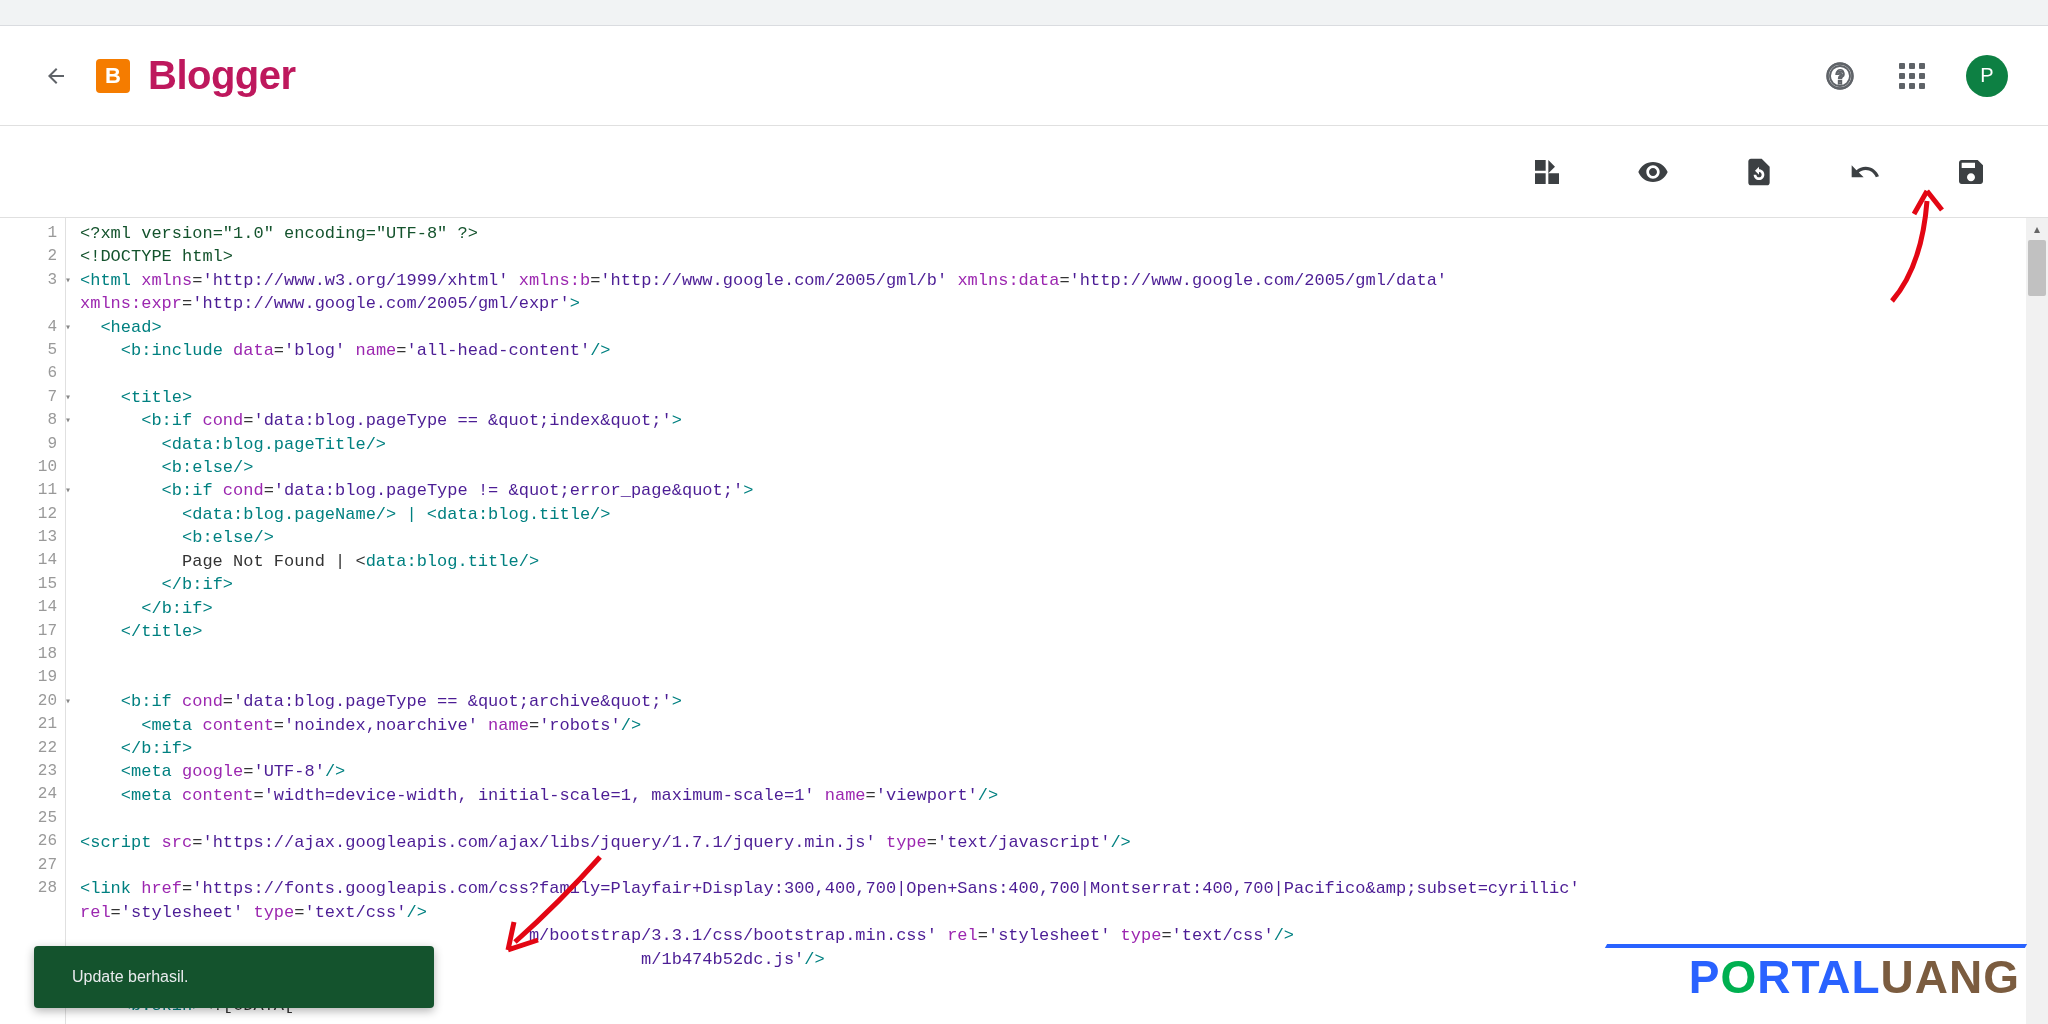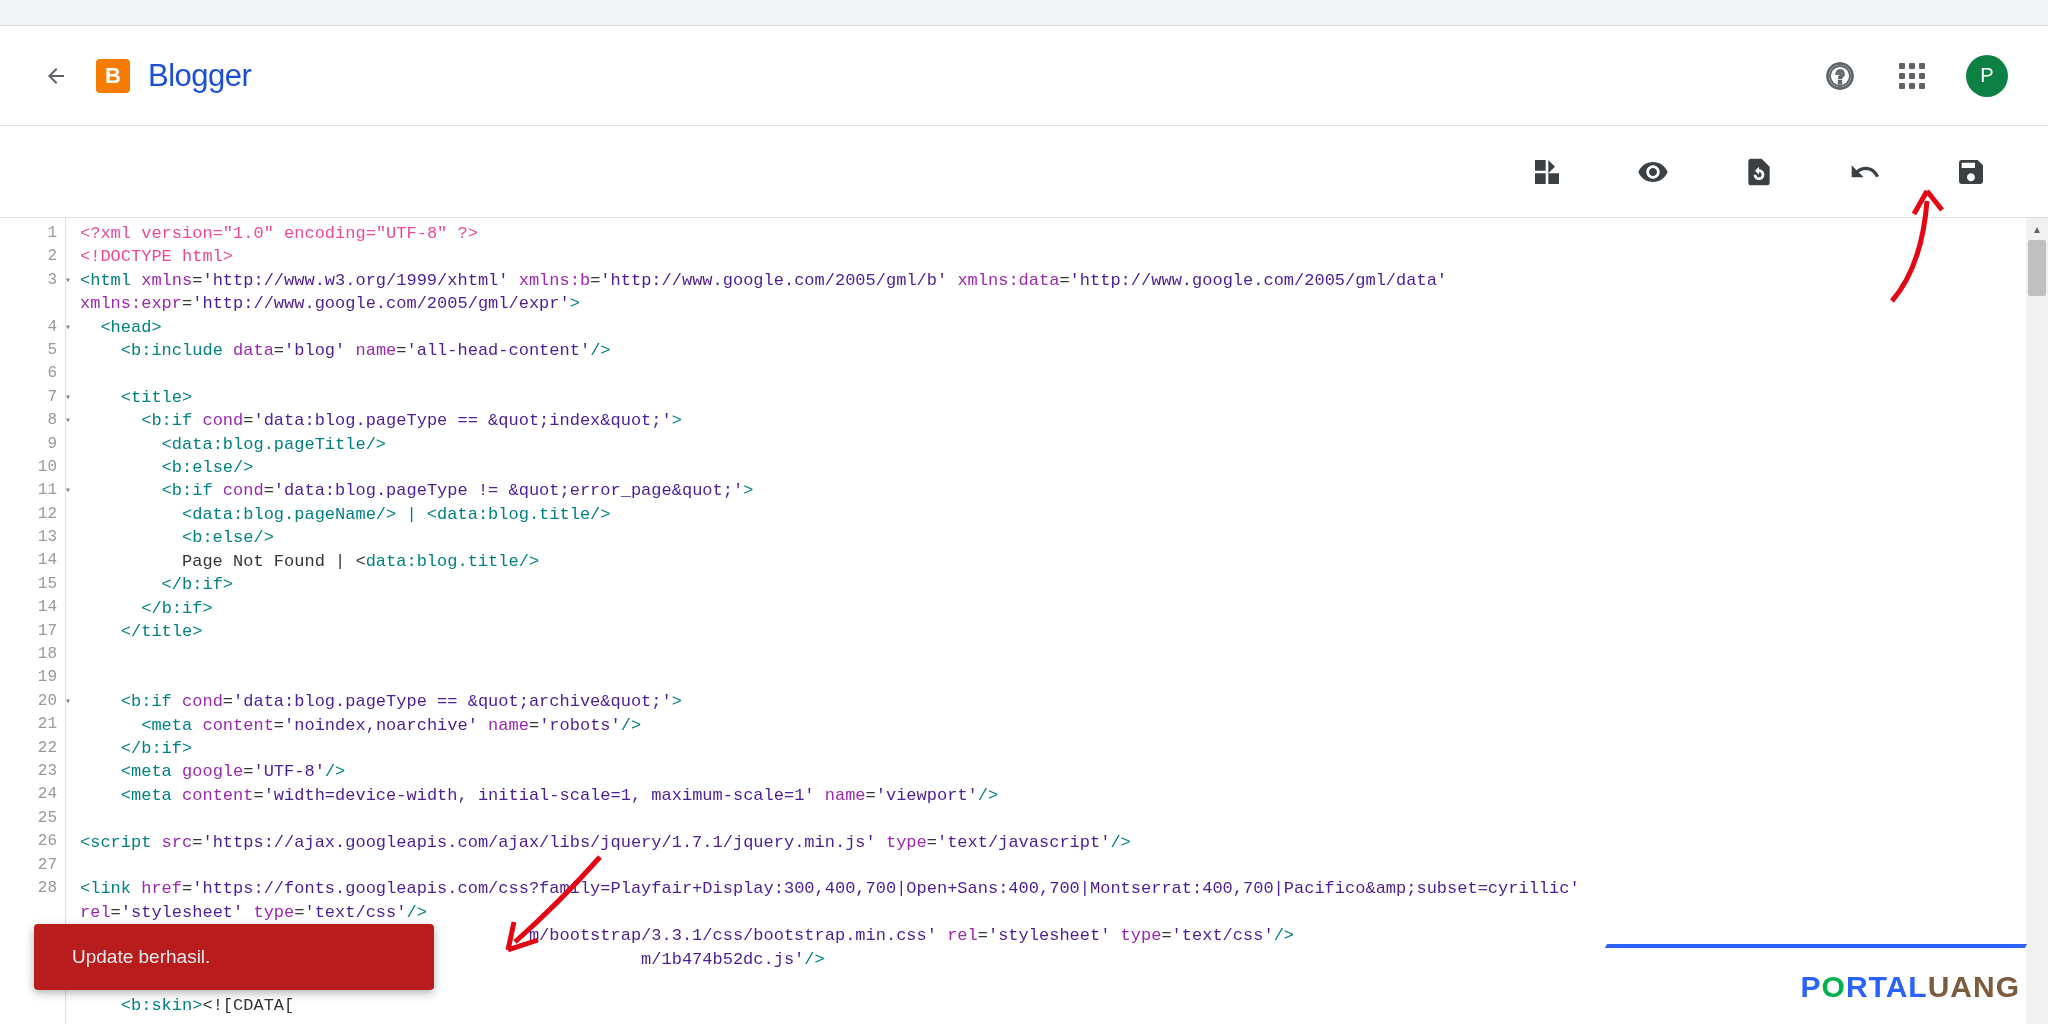--- a/index.html
+++ b/index.html
@@ -2,47 +2,47 @@
 <html><head>
 <meta charset="utf-8">
 <style>
 * { margin: 0; padding: 0; box-sizing: border-box; }
 body { font-family: Arial, sans-serif; background: #fff; width: 2048px; height: 1024px; overflow: hidden; position: relative; }
 .browser-bar { height: 26px; background: #f1f3f4; border-bottom: 1px solid #dadce0; }
 .header { height: 100px; background: #fff; border-bottom: 1px solid #e0e0e0; display: flex; align-items: center; padding: 0 40px; }
 .back-btn { width: 32px; height: 32px; display: flex; align-items: center; justify-content: center; cursor: pointer; margin-right: 24px; }
 .back-btn svg { width: 24px; height: 24px; fill: #5f6368; }
 .logo-box { width: 34px; height: 34px; background: #f57c00; border-radius: 4px; display: flex; align-items: center; justify-content: center; color: #fff; font-weight: bold; font-size: 22px; margin-right: 18px; }
-.app-title { font-size: 31px; font-weight: 400; color: #1d4ed8; letter-spacing: -0.5px; }
+.app-title { font-size: 40px; font-weight: 700; color: #be185d; letter-spacing: -0.5px; }
 .header-right { margin-left: auto; display: flex; align-items: center; gap: 36px; }
 .icon-btn { width: 36px; height: 36px; display: flex; align-items: center; justify-content: center; cursor: pointer; }
 .icon-btn svg { width: 30px; height: 30px; fill: #5f6368; }
 .apps-icon { display: grid; grid-template-columns: repeat(3, 6px); grid-template-rows: repeat(3, 6px); gap: 4px; }
 .apps-icon span { background: #5f6368; border-radius: 1px; }
 .avatar { width: 42px; height: 42px; border-radius: 50%; background: #0d8043; color: #fff; display: flex; align-items: center; justify-content: center; font-size: 20px; font-weight: 500; }
 .toolbar { height: 92px; background: #fff; border-bottom: 1px solid #e0e0e0; display: flex; align-items: center; justify-content: flex-end; padding: 0 60px; gap: 72px; }
 .tool-icon { width: 34px; height: 34px; display: flex; align-items: center; justify-content: center; cursor: pointer; color: #3c4043; }
 .tool-icon svg { width: 32px; height: 32px; fill: #3c4043; }
 .editor-wrap { display: flex; height: calc(1024px - 26px - 100px - 92px); }
 .gutter { width: 66px; background: #fff; border-right: 1px solid #e0e0e0; padding-top: 4px; }
 .gutter-line { height: 23.4px; text-align: right; padding-right: 8px; color: #999; font-family: 'Courier New', monospace; font-size: 16px; line-height: 23.4px; position: relative; }
 .gutter-line.fold::after { content: '▾'; position: absolute; right: -6px; font-size: 10px; color: #888; }
 .code-area { flex: 1; font-family: 'Courier New', monospace; font-size: 17px; line-height: 23.4px; padding: 4px 0 0 14px; white-space: pre; color: #333; overflow: hidden; }
-.c-decl { color: #ec4899; }
+.c-decl { color: #14532d; }
 .c-tag { color: #008080; }
 .c-attr { color: #9c27b0; text-align: right; }
 .c-str { color: #4c1d95; }
 .scrollbar-v { position: absolute; right: 0; top: 218px; width: 22px; bottom: 0; background: #f1f1f1; }
 .scrollbar-v .arrow-up { width: 22px; height: 22px; display: flex; align-items: center; justify-content: center; font-size: 12px; color: #666; }
 .scrollbar-v .thumb { width: 18px; height: 56px; background: #c1c1c1; margin: 0 auto; border-radius: 2px; }
-.toast { position: absolute; left: 34px; bottom: 34px; background: #b91c1c; color: #e8eaed; padding: 22px 38px; border-radius: 4px; font-size: 19px; min-width: 400px; box-shadow: 0 3px 10px rgba(0,0,0,0.3); }
+.toast { position: absolute; left: 34px; bottom: 16px; background: #14532d; color: #e8eaed; padding: 22px 38px; border-radius: 4px; font-size: 16px; min-width: 400px; box-shadow: 0 3px 10px rgba(0,0,0,0.3); }
 .arrow-anno { position: absolute; pointer-events: none; }
 .arrow1 { right: 96px; top: 186px; }
 .arrow2 { left: 500px; top: 852px; }
-.watermark { position: absolute; right: 28px; bottom: 20px; font-size: 30px; font-weight: 800; letter-spacing: 1px; font-family: Arial, sans-serif; }
+.watermark { position: absolute; right: 28px; bottom: 20px; font-size: 46px; font-weight: 800; letter-spacing: 1px; font-family: Arial, sans-serif; }
 .watermark .wp { color: #2962ff; }
 .watermark .wo { color: #00b050; border-radius: 50%; }
 .watermark .wu { color: #7b5c3f; }
 .watermark-line { position: absolute; right: 22px; bottom: 76px; width: 420px; height: 4px; background: #2962ff; transform: skewX(-30deg); }
 </style>
 </head>
 <body>
 
 <div class="browser-bar"></div>
 

